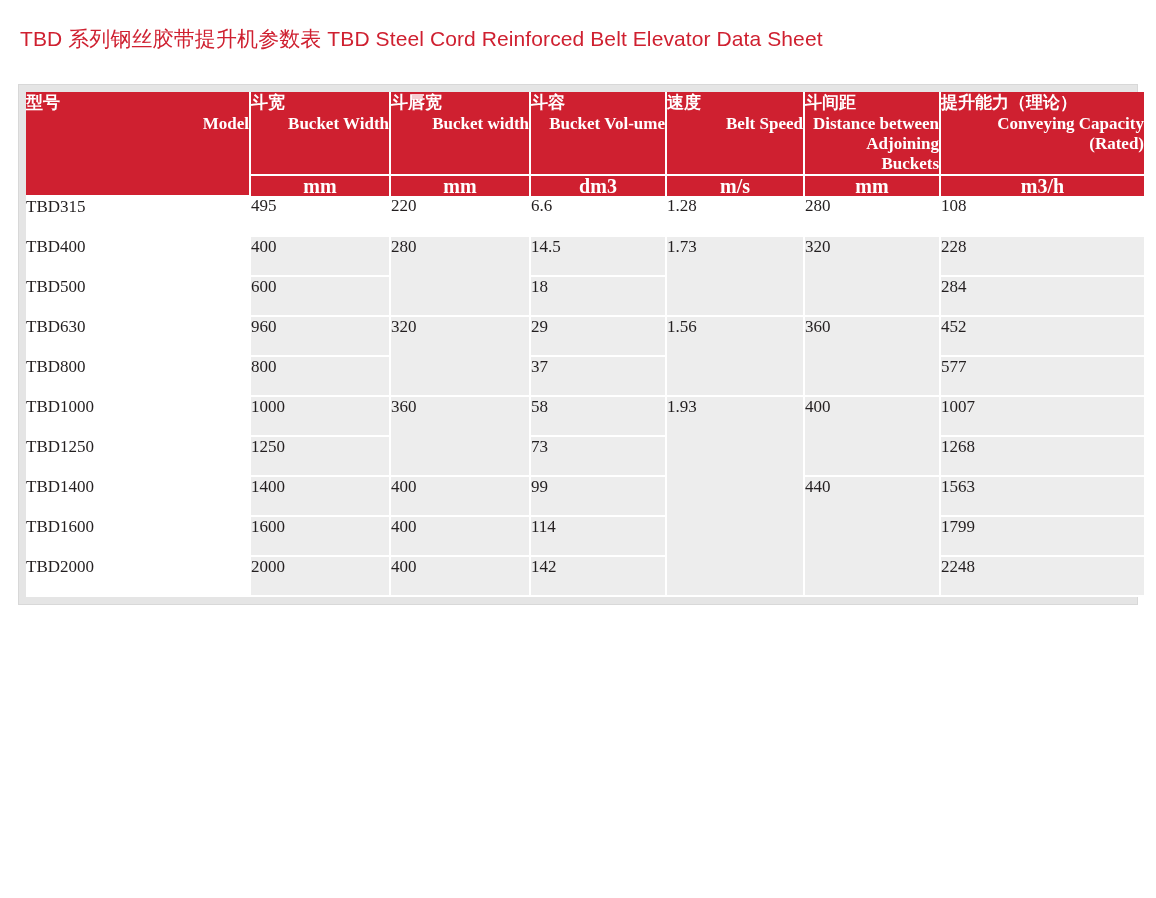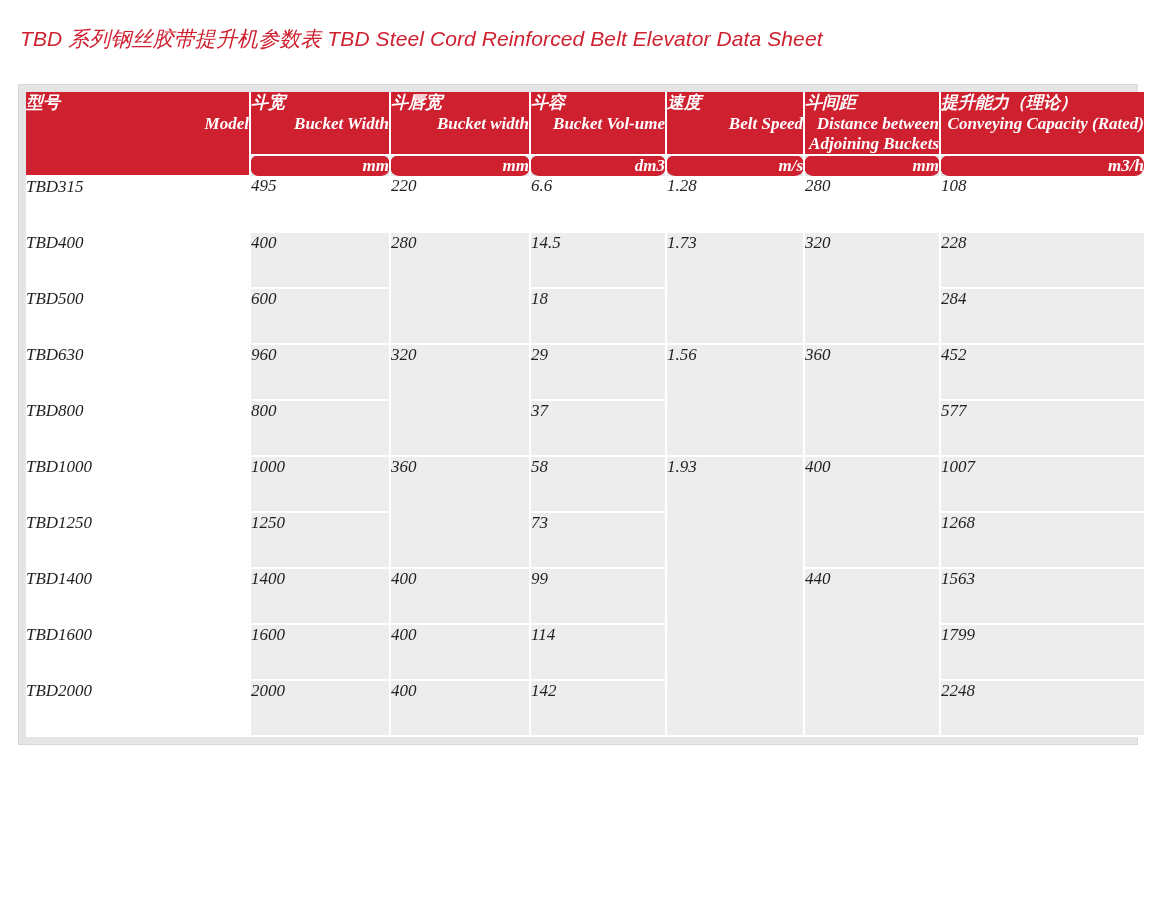--- a/index.html
+++ b/index.html
@@ -12,21 +12,20 @@
     height: 898px;
     font-family: "Liberation Serif", serif;
     color: #231f20;
     overflow: hidden;
   }
   .page {
     position: relative;
     width: 1156px;
     height: 898px;
     box-sizing: border-box;
-    font-style: italic;
   }
   .doc-title {
     position: absolute;
     left: 20px;
     top: 25px;
     font-family: "Liberation Sans", sans-serif;
     font-size: 21px;
     color: #cf2030;
     letter-spacing: 0.1px;
     white-space: nowrap;
@@ -77,49 +76,48 @@
     display: block;
     font-family: "Liberation Serif", serif;
     font-size: 17px;
     line-height: 20px;
     text-align: right;
   }
   .ucell {
     background: #cf2030;
     color: #ffffff;
     font-family: "Liberation Serif", serif;
-    font-size: 17px;
+    font-size: 20px;
     line-height: 20px;
     padding: 12px 9px 12px 9px;
     border-right: 2px solid #ffffff;
-    text-align: right;
+    text-align: center;
     vertical-align: middle;
     box-sizing: border-box;
-    border-radius: 9px;
   }
   .ucell.last { border-right: none; }
 
   
   .bcell {
     font-family: "Liberation Serif", serif;
     font-size: 17px;
     line-height: 20px;
     color: #231f20;
     padding: 12px 9px 12px 9px;
     border-right: 2px solid #ffffff;
     border-bottom: 2px solid #ffffff;
     text-align: left;
     vertical-align: middle;
     box-sizing: border-box;
     background: #ededed;
   }
   .bcell.last { border-right: none; margin-left: 36px; }
   .bcell.white { background: #ffffff; }
   .bcell.model { background: #ffffff; }
-  .row-h { height: 56px; }
+  .row-h { height: 40px; }
 </style>
 </head>
 <body>
 
 <div class="page">
 
   <div class="doc-title">TBD 系列钢丝胶带提升机参数表 TBD Steel Cord Reinforced Belt Elevator Data Sheet</div>
 
   <div class="table-wrap">
     <table class="spec">

